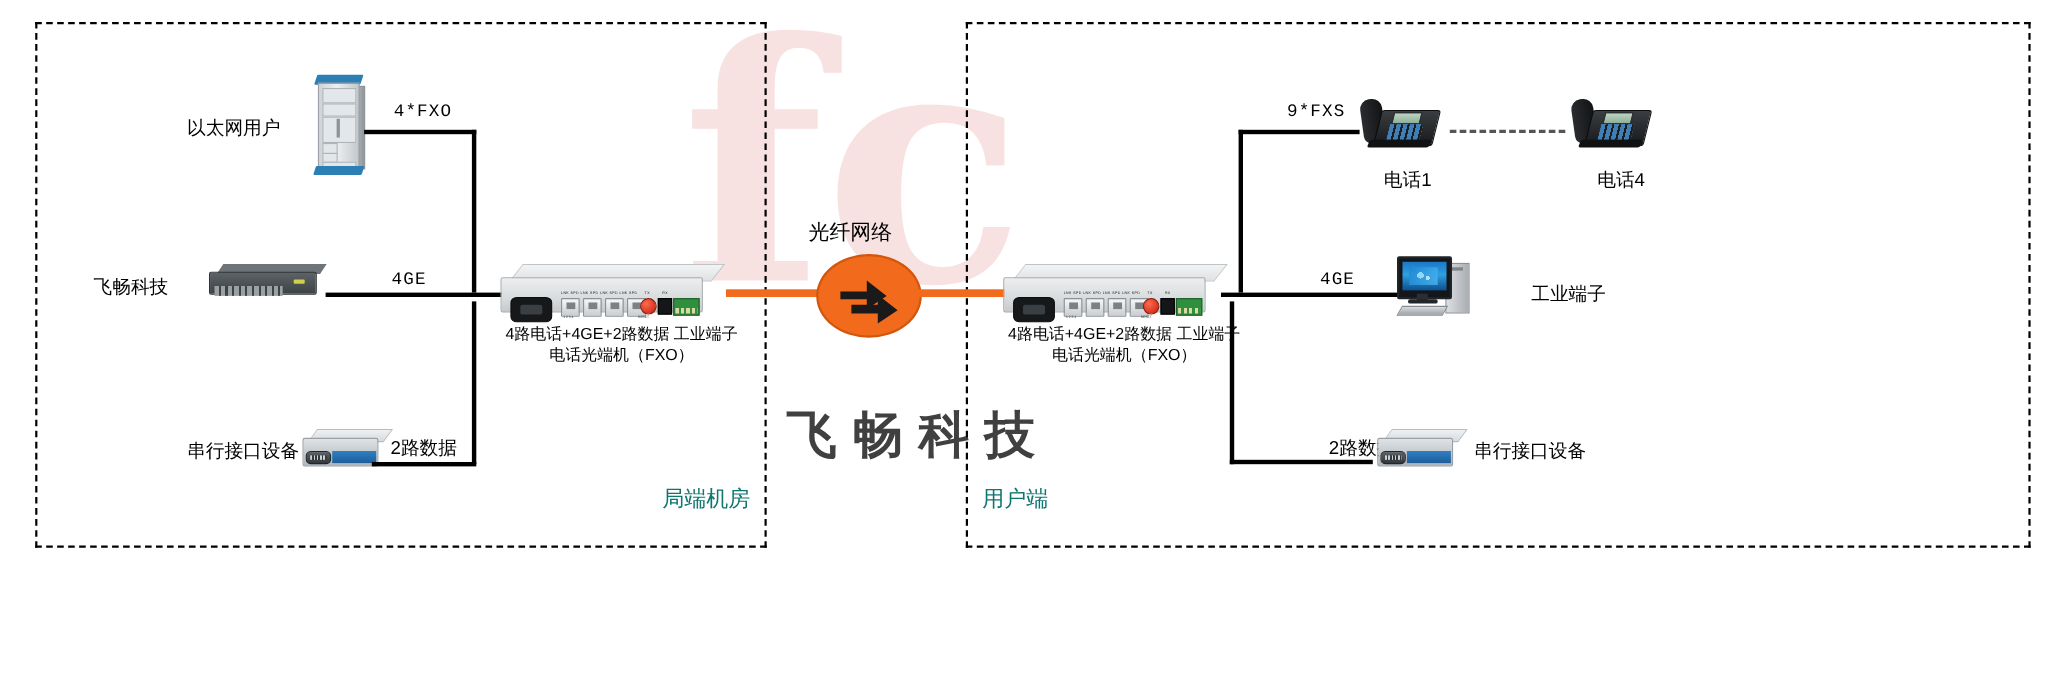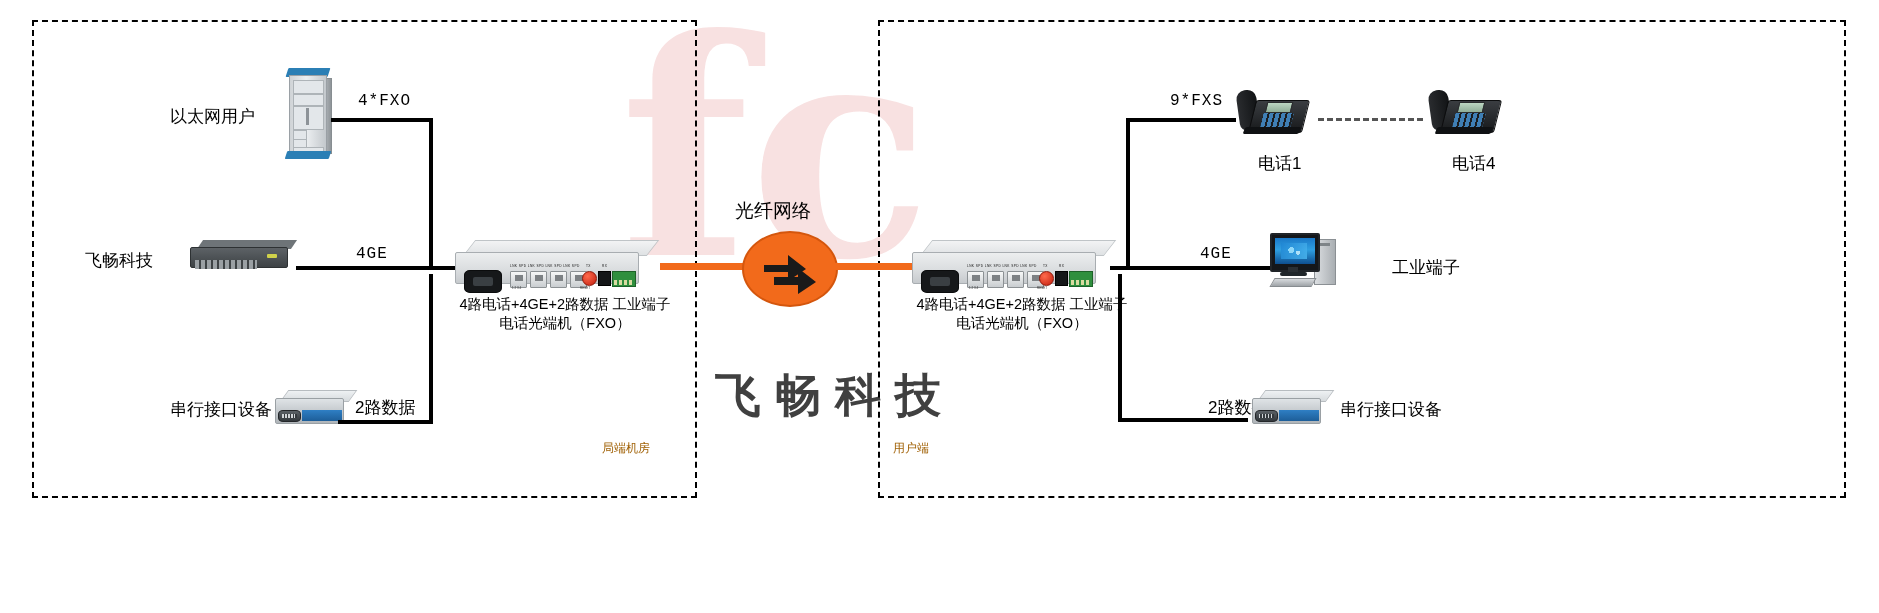--- a/index.html
+++ b/index.html
@@ -23,21 +23,21 @@
   .wm-en{
     position:absolute;left:575px;top:432px;width:520px;text-align:center;
     font-size:30px;letter-spacing:11px;color:#f0d6d6;white-space:nowrap;
   }
 
   
   .zone{
     position:absolute;border:2px dashed #000;box-sizing:border-box;background:transparent;
   }
   .zone-label{
-    position:absolute;color:#a16207;font-size:12px;white-space:nowrap;
+    position:absolute;color:#0f766e;font-size:20px;white-space:nowrap;
   }
 
   
   .ln{position:absolute;background:#000;}
   .lnh{height:4px;}
   .lnv{width:4px;}
   .fiber{position:absolute;background:#f26a1b;height:7px;}
   .dash-h{
     position:absolute;height:0;border-top:3px dashed #555;
   }

